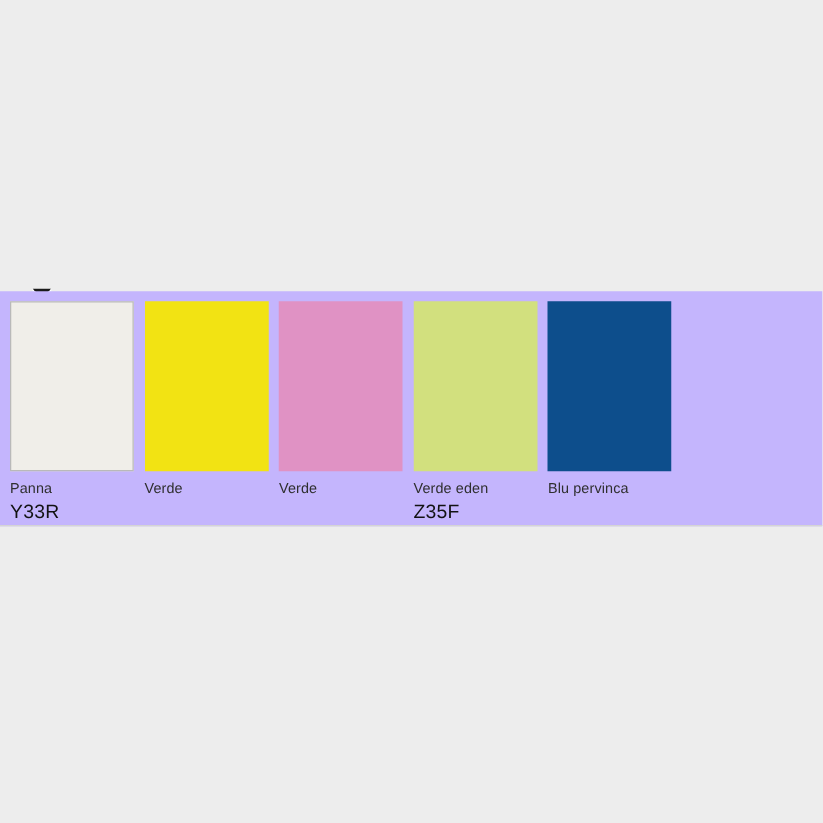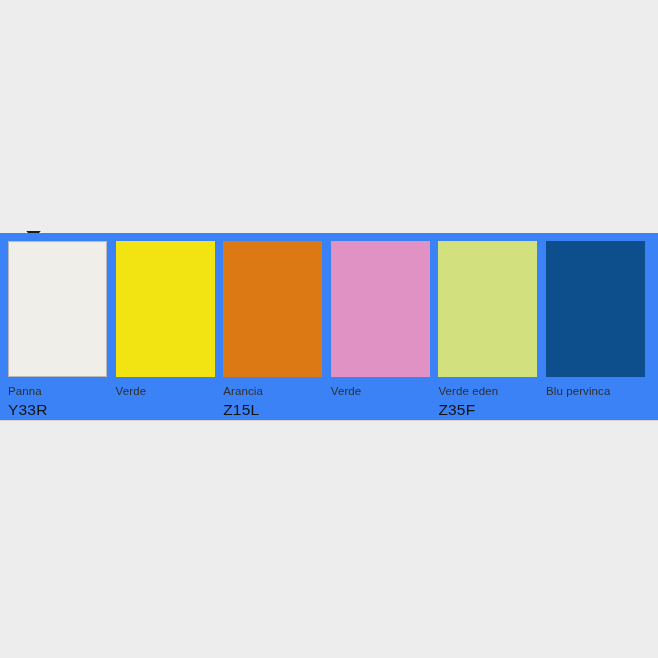--- a/index.html
+++ b/index.html
@@ -96,35 +96,30 @@
     white-space: nowrap;
   }
 </style>
 </head>
 <body style="background: rgb(237, 237, 237);">
 
 <div id="page-backdrop" style="background: rgb(237, 237, 237);"></div>
 
 <div id="badge-sliver"></div>
 
-<div id="swatch-band" style="background: #3b82f6; border-bottom-color: rgb(212, 212, 212);">
+<div id="swatch-band" style="background: #c4b5fd; border-bottom-color: rgb(212, 212, 212);">
   <div id="swatch-row">
       <div class="swatch-cell">
         <div class="swatch-chip has-outline" style="background: rgb(240, 238, 233);"></div>
         <div class="swatch-name">Panna</div>
         <div class="swatch-code">Y33R</div>
       </div>
       <div class="swatch-cell">
         <div class="swatch-chip" style="background: rgb(242, 227, 19);"></div>
         <div class="swatch-name">Verde</div>
-      </div>
-      <div class="swatch-cell">
-        <div class="swatch-chip" style="background: rgb(221, 121, 21);"></div>
-        <div class="swatch-name">Arancia</div>
-        <div class="swatch-code">Z15L</div>
       </div>
       <div class="swatch-cell">
         <div class="swatch-chip" style="background: rgb(224, 146, 196);"></div>
         <div class="swatch-name">Verde</div>
       </div>
       <div class="swatch-cell">
         <div class="swatch-chip" style="background: rgb(210, 224, 126);"></div>
         <div class="swatch-name">Verde eden</div>
         <div class="swatch-code">Z35F</div>
       </div>

